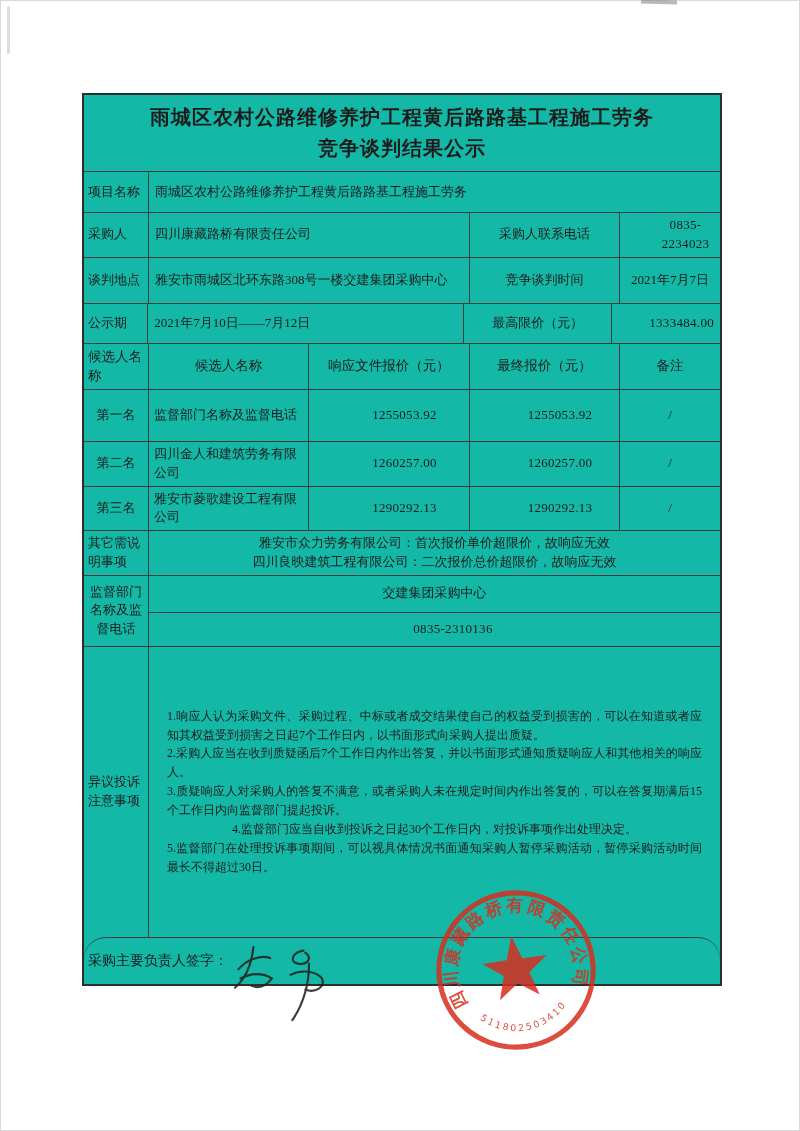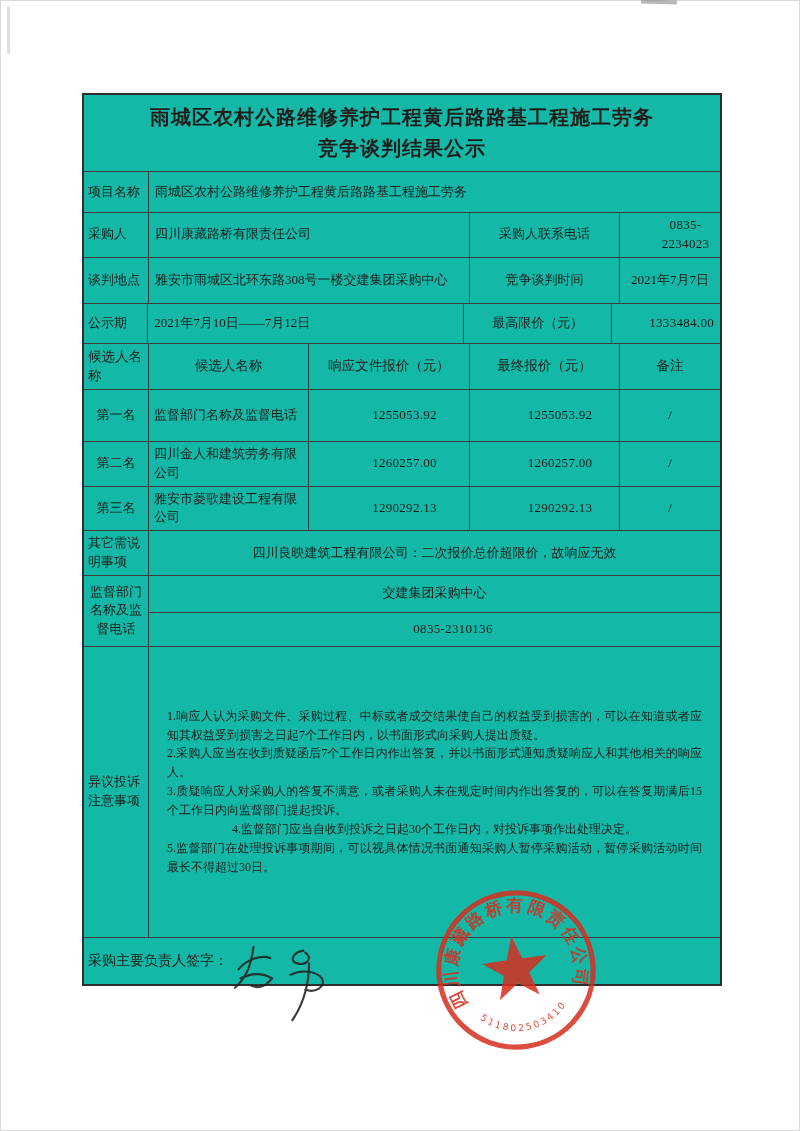--- a/index.html
+++ b/index.html
@@ -40,21 +40,21 @@
   .h-project{min-height:41px;}
   .h-purchaser{min-height:44px;}
   .h-venue{min-height:46px;}
   .h-publicity{min-height:40px;}
   .h-chead{min-height:40px;}
   .h-cand1{min-height:52px;}
   .h-cand2{min-height:38px;}
   .h-cand3{min-height:38px;}
   .h-other{min-height:42px;}
   .h-objection{min-height:291px;}
-  .h-sign{min-height:47px;}
+  .h-sign{min-height:47px;border-radius:22px;}
   .super-right{flex:1;display:flex;flex-direction:column;border-left:1px solid #3c3c3c;}
   .super-sub{display:flex;align-items:center;justify-content:center;text-align:center;box-sizing:border-box;}
   .super-sub.top{min-height:36px;}
   .super-sub.bottom{min-height:34px;border-top:1px solid #3c3c3c;}
   .notes-lines{width:100%;text-align:center;}
   .notes-lines div{white-space:nowrap;}
   .objection-body{display:flex;flex-direction:column;justify-content:center;font-size:12px;line-height:1.58;padding:6px 18px;}
   .objection-body div{text-align:justify;}
   .sign-row{position:relative;}
   .sign-label{padding-left:4px;font-size:14px;}
@@ -132,20 +132,21 @@
     <div class="cell left c-name">雅安市菱歌建设工程有限公司</div>
     <div class="cell center c-resp num">1290292.13</div>
     <div class="cell center c-final num">1290292.13</div>
     <div class="cell center c-note">/</div>
   </div>
 
   <div class="row h-other">
     <div class="cell firstc left w-label">其它需说明事项</div>
     <div class="cell center w-full">
       <div class="notes-lines">
+        <div>雅安市众力劳务有限公司：首次报价单价超限价，故响应无效</div>
         <div>四川良映建筑工程有限公司：二次报价总价超限价，故响应无效</div>
       </div>
     </div>
   </div>
 
   <div class="row">
     <div class="cell firstc center w-label">监督部门名称及监督电话</div>
     <div class="super-right">
       <div class="super-sub top">交建集团采购中心</div>
       <div class="super-sub bottom num">0835-2310136</div>

